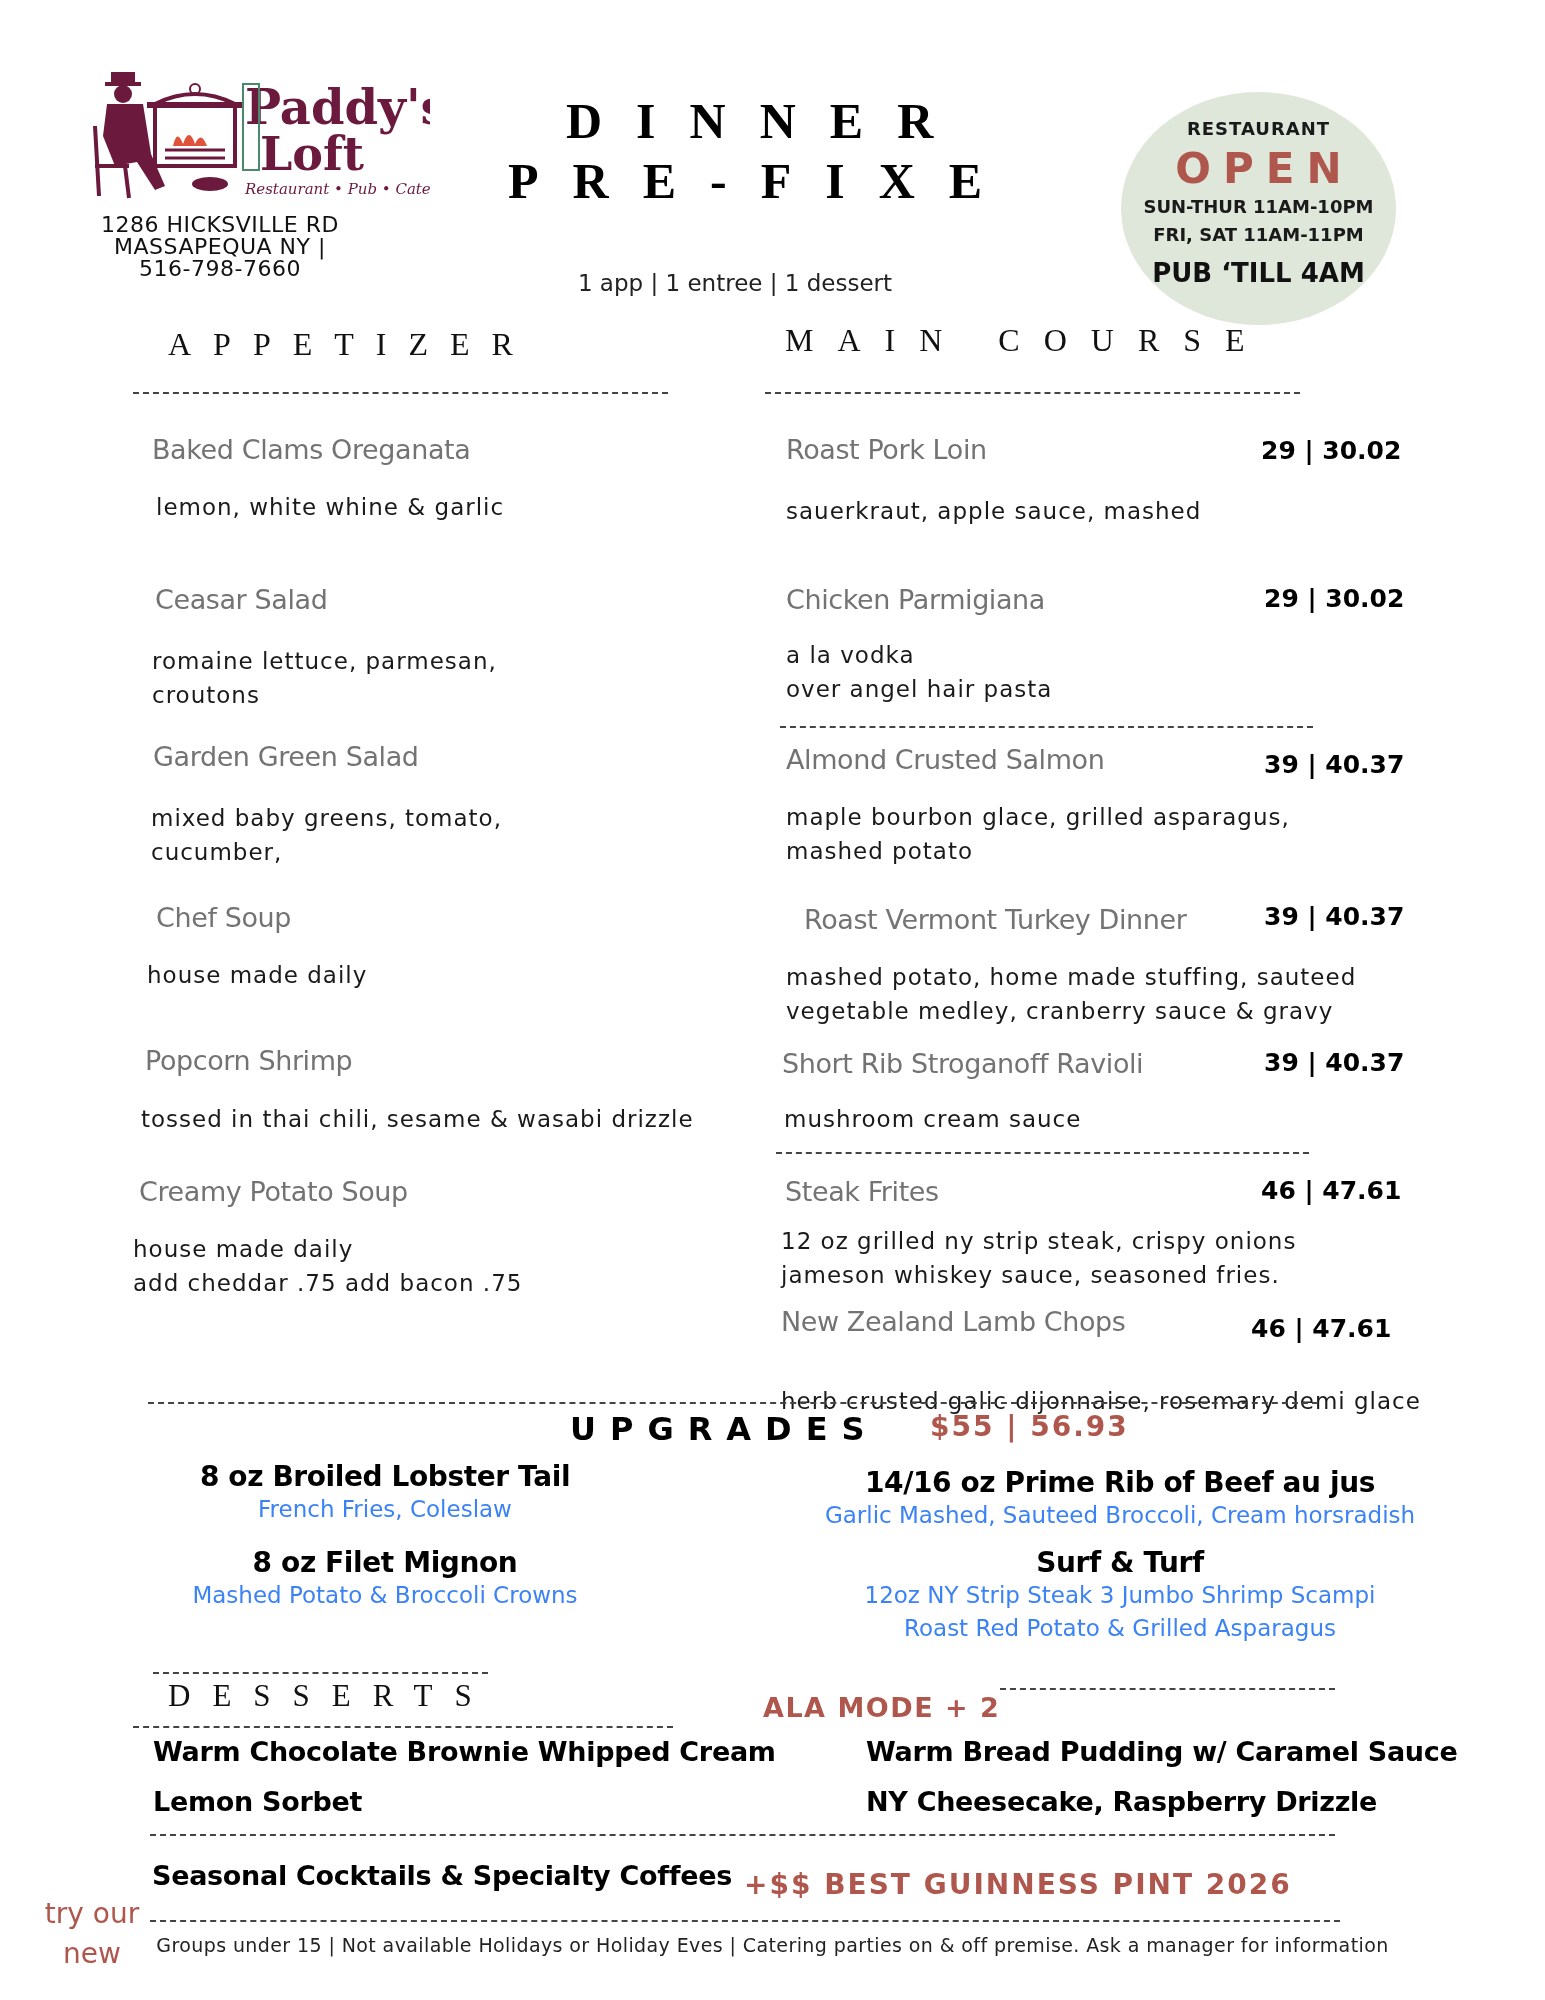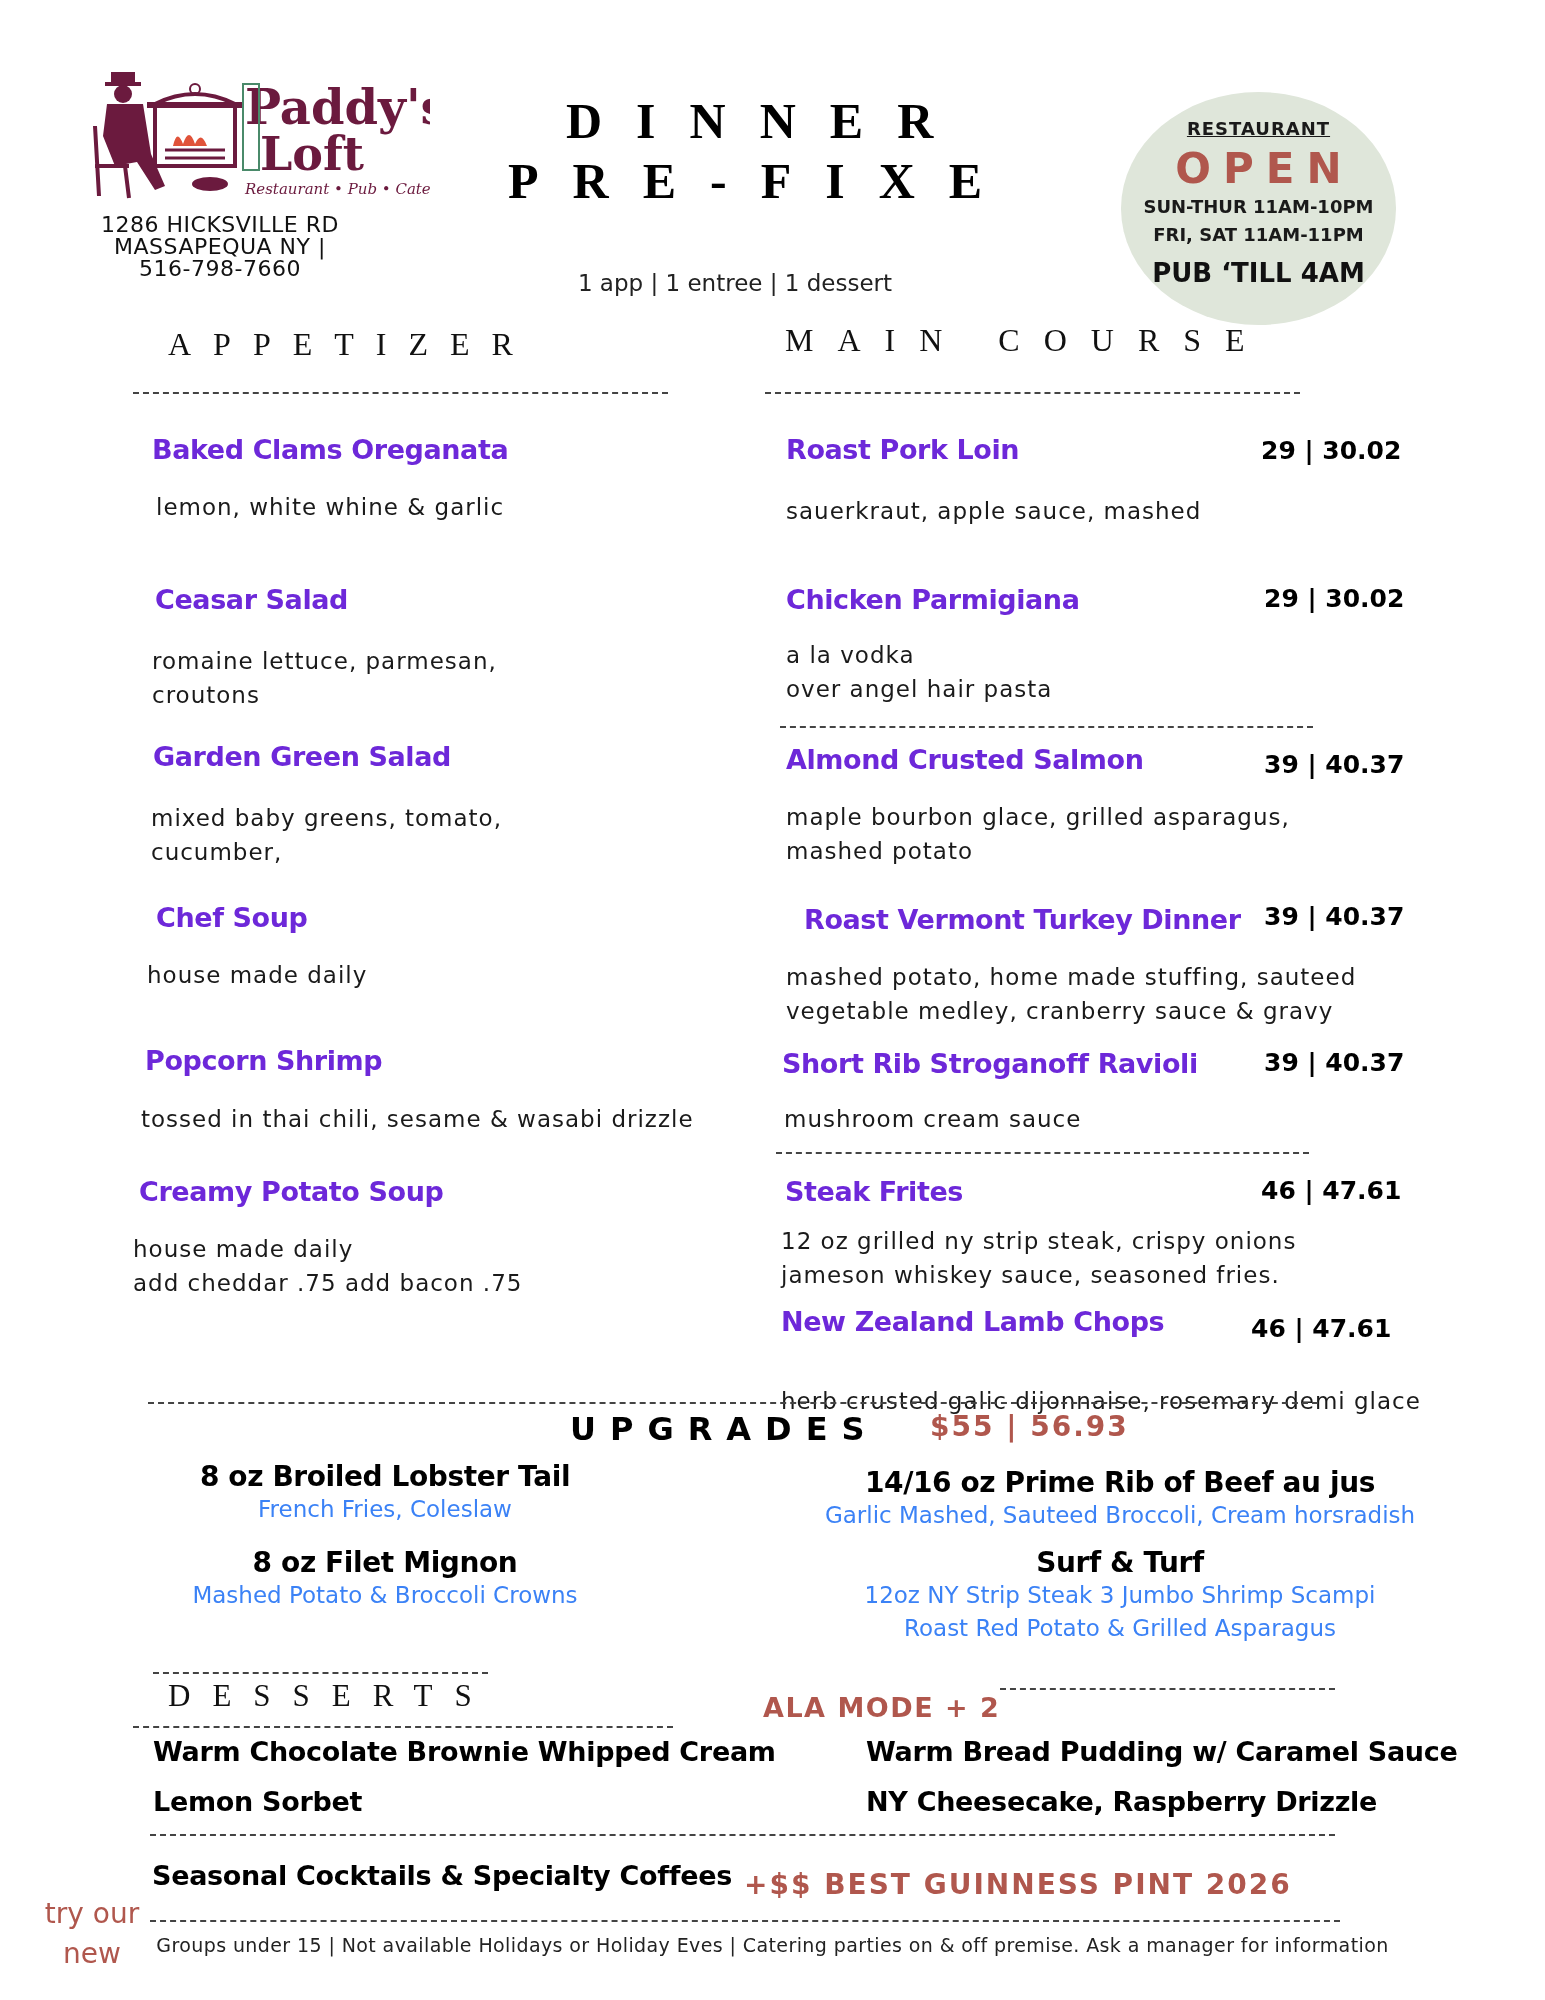--- a/index.html
+++ b/index.html
@@ -12,32 +12,32 @@
   .addr { left: 85px; top: 214px; width: 270px; text-align: center; font-family: "DejaVu Sans", sans-serif; font-size: 22px; line-height: 22px; color: #111; letter-spacing: 0.5px; }
 
   
   .title { font-family: Liberation Serif, serif; font-weight: bold; font-size: 50px; letter-spacing: 34px; color: #000; white-space: nowrap; }
   .title-1 { left: 566px; top: 92px; }
   .title-2 { left: 508px; top: 152px; }
   .formula { left: 560px; top: 270px; width: 350px; text-align: center; font-size: 23px; color: #222; }
 
   
   .badge { left: 1121px; top: 92px; width: 275px; height: 233px; border-radius: 50%; background: #dfe6da; text-align: center; }
-  .badge .l1 { position: absolute; left: 0; right: 0; top: 26px; font-weight: bold; font-size: 18px; letter-spacing: 1px; color: #1a1a1a; text-decoration: underline; }
+  .badge .l1 { position: absolute; left: 0; right: 0; top: 26px; font-weight: bold; font-size: 18px; letter-spacing: 1px; color: #1a1a1a; }
   .badge .l2 { position: absolute; left: 0; right: 0; top: 52px; font-weight: bold; font-size: 42px; letter-spacing: 12px; padding-left: 12px; color: #b0574d; }
   .badge .l3 { position: absolute; left: -6px; right: -6px; top: 104px; font-weight: bold; font-size: 18px; color: #1a1a1a; white-space: nowrap; }
   .badge .l4 { position: absolute; left: 0; right: 0; top: 132px; font-weight: bold; font-size: 18px; color: #1a1a1a; white-space: nowrap; }
   .badge .l5 { position: absolute; left: 0; right: 0; top: 166px; font-weight: bold; font-size: 26px; color: #111; white-space: nowrap; }
 
   
   .sec { font-family: Liberation Serif, serif; font-size: 32px; letter-spacing: 22px; color: #111; white-space: nowrap; font-weight: normal; }
   .dash { height: 0; border-top: 2px dashed #444; }
 
   
-  .iname { font-weight: bold; font-size: 27px; color: #6d28d9; white-space: nowrap; letter-spacing: -0.4px; }
+  .iname { font-weight: normal; font-size: 27px; color: #737373; white-space: nowrap; letter-spacing: -0.4px; }
   .idesc { font-size: 23px; line-height: 34px; color: #1a1a1a; letter-spacing: 1px; white-space: nowrap; }
   .price { font-weight: bold; font-size: 25px; color: #000; white-space: nowrap; }
 
   
   .upg-title { font-weight: bold; font-size: 32px; letter-spacing: 14px; color: #000; white-space: nowrap; }
   .accent { color: #b0574d; font-weight: bold; white-space: nowrap; }
   .uname { font-weight: bold; font-size: 28px; color: #000; text-align: center; white-space: nowrap; letter-spacing: -0.4px; }
   .udesc { font-size: 23px; color: #3b82f6; text-align: center; white-space: nowrap; line-height: 33px; }
 
   

